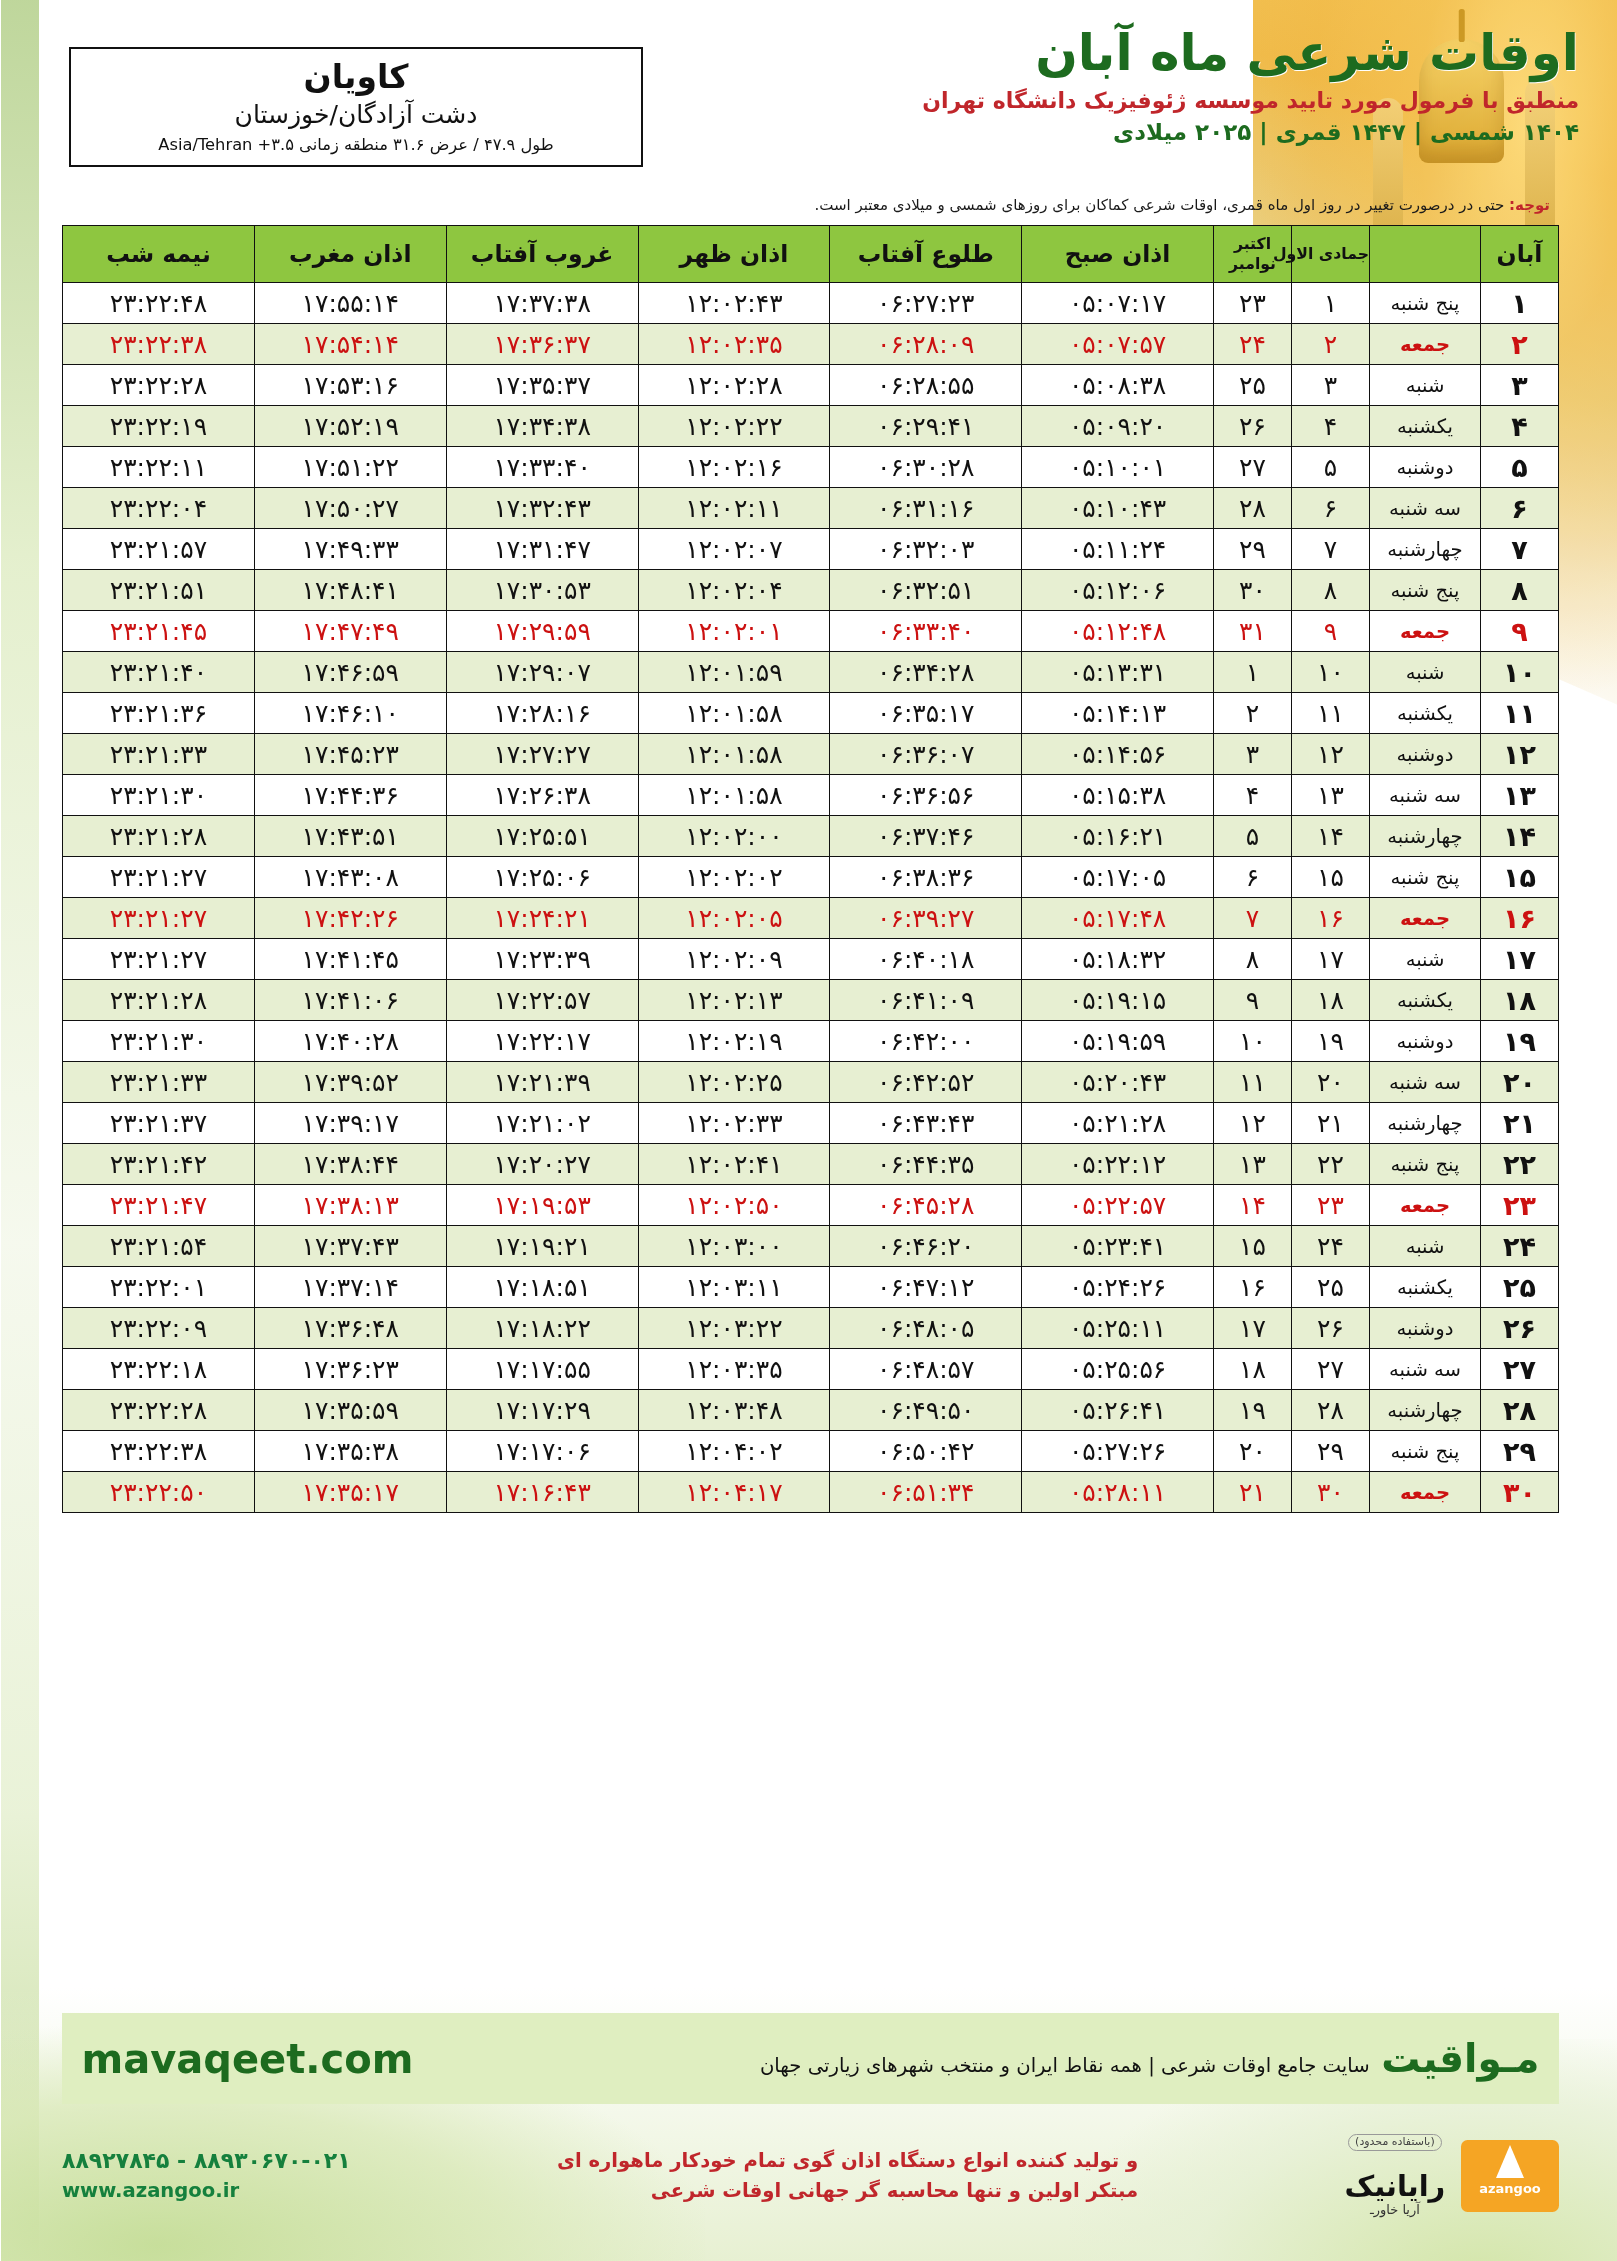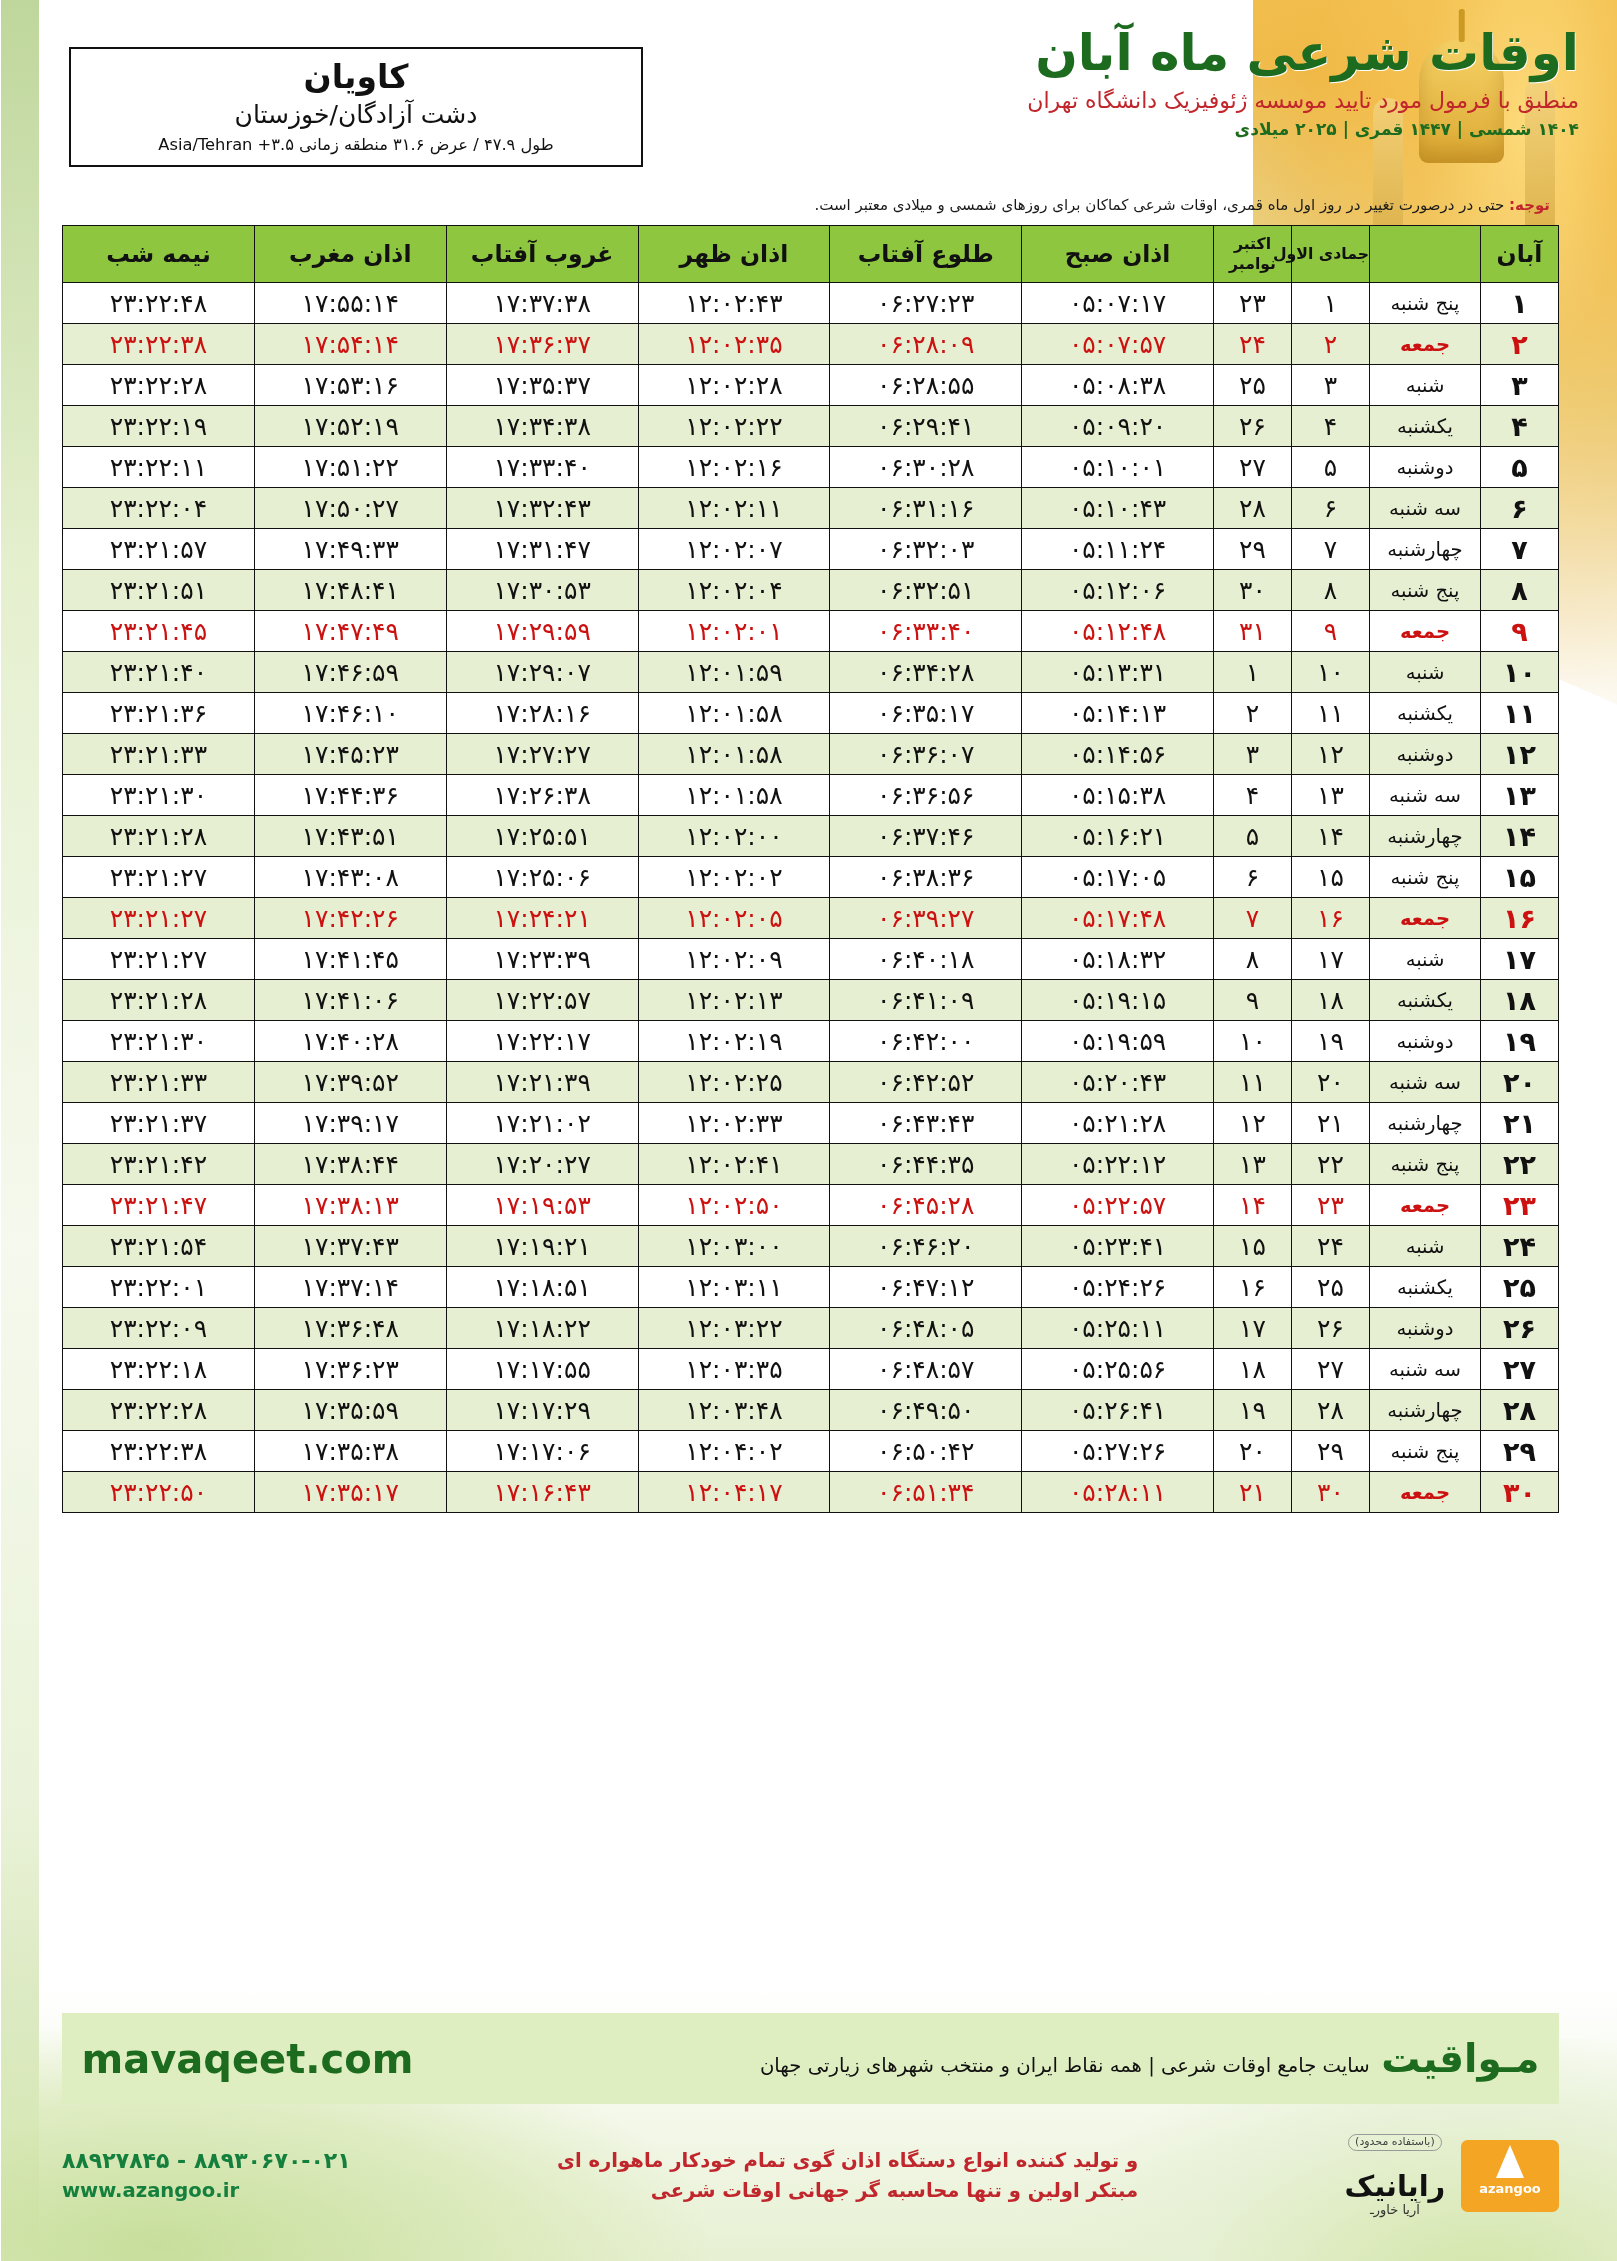--- a/index.html
+++ b/index.html
@@ -56,22 +56,22 @@
     background:radial-gradient(ellipse at 70% 85%,#cfe3a0 0%,#e6f0d4 50%,rgba(255,255,255,0) 75%);
     opacity:.8;
   }
 
   
   .header{position:absolute;top:26px;right:39px;width:848px;text-align:right;direction:rtl;}
   .title-main{
     font-size:50px;font-weight:bold;color:#1d6b1f;letter-spacing:-0.7px;line-height:1.1;
     text-shadow:0.7px 0.7px 0 #ffffff;
   }
-  .title-sub{font-size:22px;font-weight:normal;color:#c0262b;margin-top:6.5px;}
-  .title-dates{font-size:17px;font-weight:bold;color:#1d6b1f;margin-top:6.5px;}
+  .title-sub{font-size:22px;font-weight:bold;color:#c0262b;margin-top:6.5px;}
+  .title-dates{font-size:23px;font-weight:bold;color:#1d6b1f;margin-top:6.5px;}
 
   
   .city-box{
     position:absolute;top:47px;left:69px;width:574px;
     border:2px solid #111;background:rgba(255,255,255,.9);
     text-align:center;padding:9px 6.5px 10.4px;box-sizing:border-box;
   }
   .city-name{font-size:33px;font-weight:bold;color:#111;line-height:1.15;}
   .city-region{font-size:25px;color:#111;margin-top:4px;text-align:center;}
   .city-coords{font-size:16.3px;color:#111;margin-top:6.5px;direction:rtl;}

